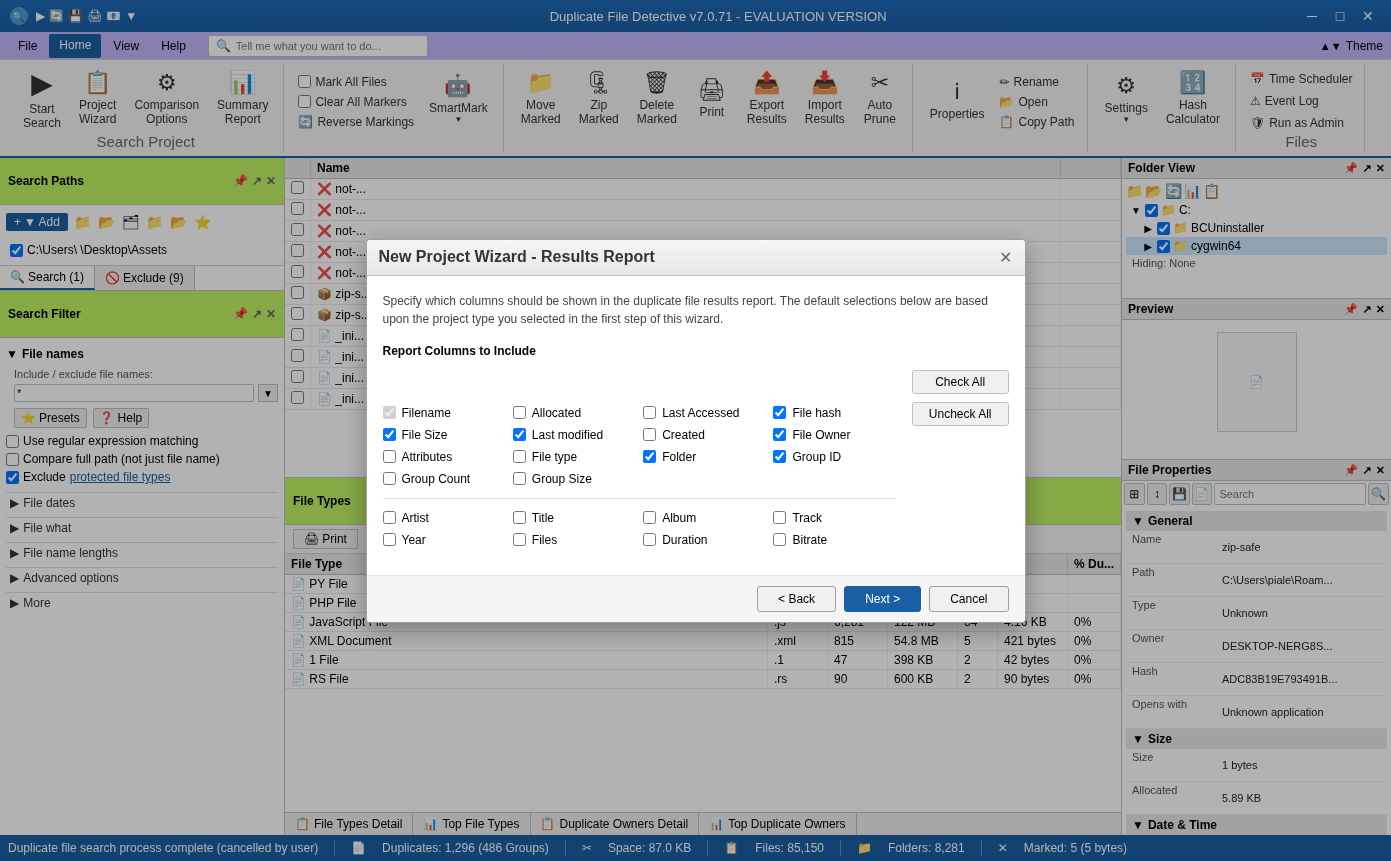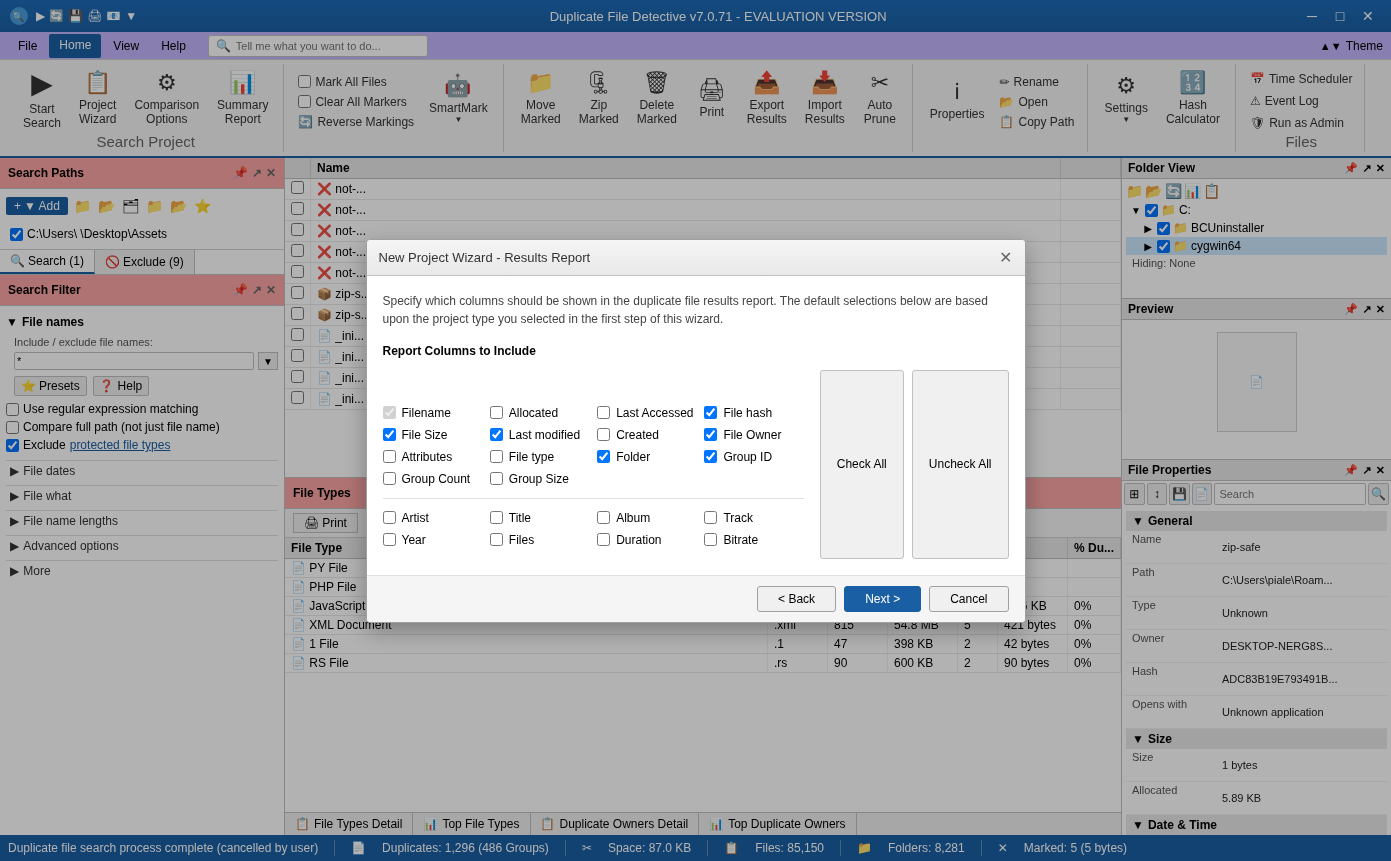--- a/index.html
+++ b/index.html
@@ -104,22 +104,22 @@
 
     
     .left-panel {
       width: 285px;
       border-right: 1px solid #c0c0c0;
       display: flex;
       flex-direction: column;
       background: white;
     }
     .panel-header {
-      background: #fca5a5;
-      padding: 8px 8px;
+      background: #bef264;
+      padding: 16px 8px;
       font-weight: bold;
       font-size: 11px;
       display: flex;
       align-items: center;
       justify-content: space-between;
       border-bottom: 1px solid #c0c0c0;
     }
     .panel-header-controls { display: flex; gap: 4px; }
     .panel-pin { cursor: pointer; font-size: 12px; color: #666; }
 
@@ -238,30 +238,30 @@
     }
     .dialog-header {
       background: linear-gradient(to bottom, #f5f5f5, #e8e8e8);
       border-bottom: 1px solid #c0c0c0;
       padding: 8px 12px;
       display: flex;
       align-items: center;
       justify-content: space-between;
       border-radius: 4px 4px 0 0;
     }
-    .dialog-title { font-size: 13px; font-weight: normal; color: #333; }
+    .dialog-title { font-size: 16px; font-weight: bold; color: #333; }
     .dialog-close { cursor: pointer; font-size: 16px; color: #666; border: none; background: none; }
     .dialog-body { padding: 16px; }
     .dialog-desc { font-size: 12px; color: #444; margin-bottom: 16px; line-height: 1.5; }
     .dialog-section-title { font-weight: bold; font-size: 12px; margin-bottom: 12px; }
     .checkbox-grid { display: grid; grid-template-columns: 1fr 1fr 1fr 1fr; gap: 8px; margin-bottom: 12px; }
     .cb-item { display: flex; align-items: center; gap: 6px; font-size: 12px; }
     .cb-item input[type="checkbox"] { margin: 0; }
     .dialog-divider { border: none; border-top: 1px solid #e0e0e0; margin: 12px 0; }
-    .dialog-check-actions { display: flex; flex-direction: row; gap: 8px; margin-left: auto; }
+    .dialog-check-actions { display: flex; flex-direction: column; gap: 8px; margin-left: auto; }
     .dialog-check-btn { padding: 4px 16px; border: 1px solid #c0c0c0; background: #f0f0f0; border-radius: 3px; cursor: pointer; font-size: 12px; text-align: center; }
     .dialog-footer {
       padding: 10px 16px;
       border-top: 1px solid #e0e0e0;
       display: flex;
       justify-content: flex-end;
       gap: 8px;
       background: #f5f5f5;
       border-radius: 0 0 4px 4px;
     }

